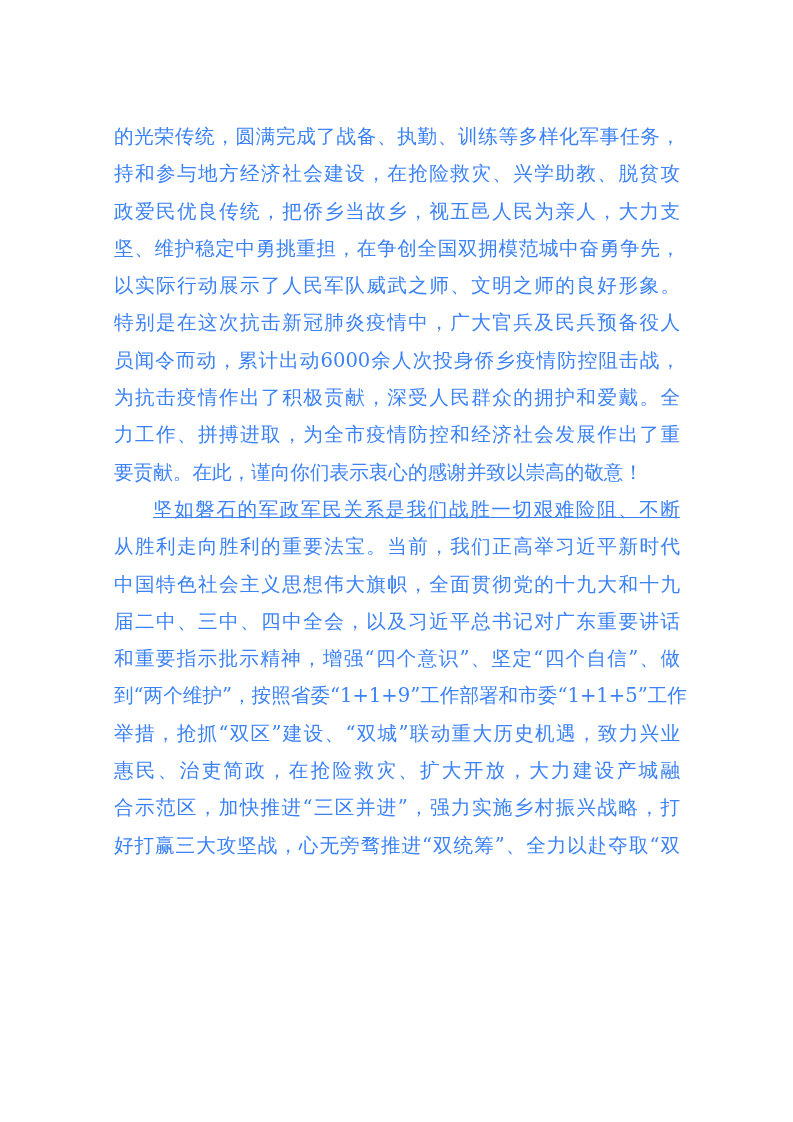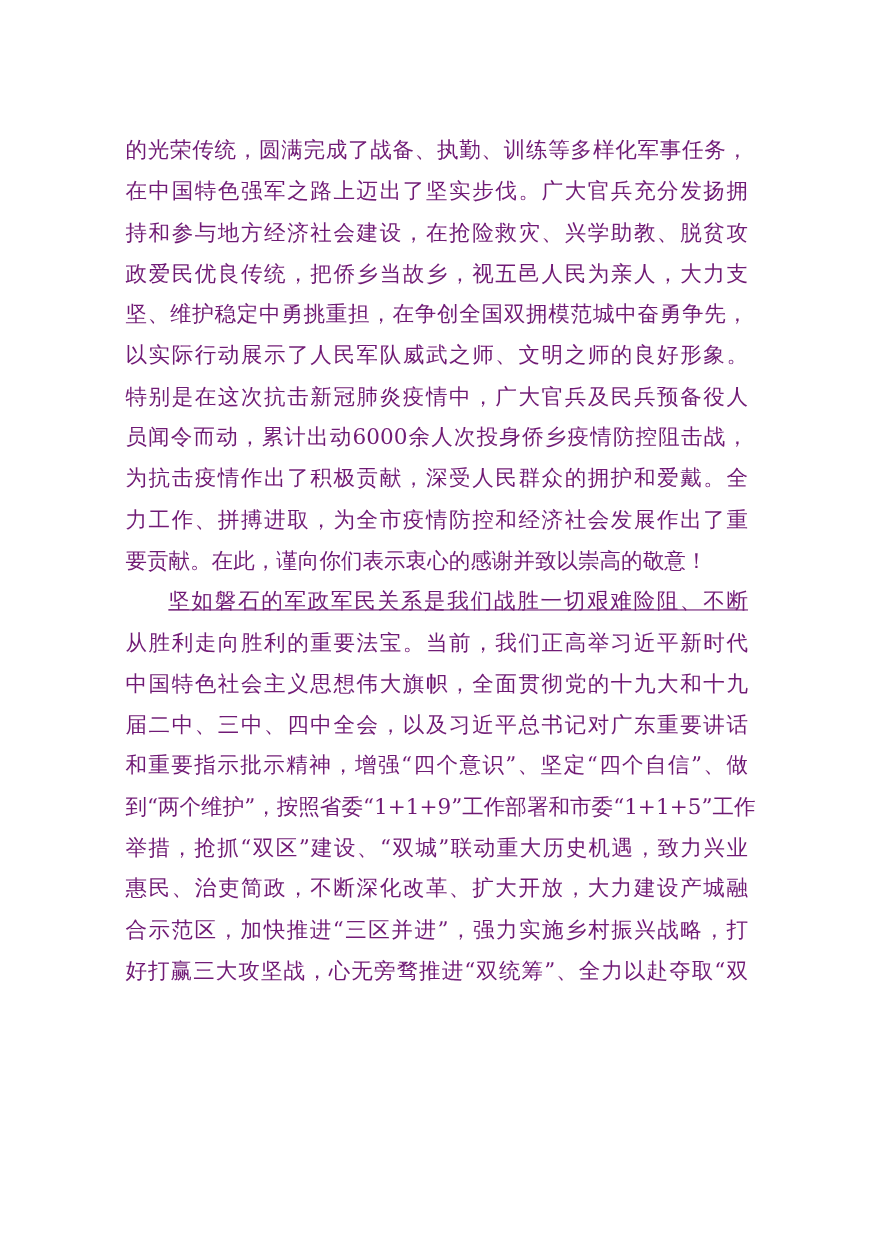--- a/index.html
+++ b/index.html
@@ -3,52 +3,51 @@
 <meta charset="utf-8">
 <style>
   html, body { margin: 0; padding: 0; background: #ffffff; }
   body { width: 793px; height: 1122px; position: relative; overflow: hidden; }
   .page {
     position: absolute;
     left: 114px;
     top: 118px;
     width: 566px;
     font-family: "DejaVu Serif", "Liberation Serif", serif;
-    color: #701a75;
+    color: #3b82f6;
     font-size: 19.6px;
     line-height: 37.3px;
   }
   .line {
     display: block;
     white-space: nowrap;
     text-align: justify;
     text-align-last: justify;
     height: 37.3px;
   }
   .line.last { text-align-last: left; }
   .line.indent { padding-left: 39px; text-decoration: underline; }
 </style>
 </head>
 <body>
 
 <div class="page">
   <span class="line">的光荣传统，圆满完成了战备、执勤、训练等多样化军事任务，</span>
-  <span class="line">在中国特色强军之路上迈出了坚实步伐。广大官兵充分发扬拥</span>
   <span class="line">持和参与地方经济社会建设，在抢险救灾、兴学助教、脱贫攻</span>
   <span class="line">政爱民优良传统，把侨乡当故乡，视五邑人民为亲人，大力支</span>
   <span class="line">坚、维护稳定中勇挑重担，在争创全国双拥模范城中奋勇争先，</span>
   <span class="line">以实际行动展示了人民军队威武之师、文明之师的良好形象。</span>
   <span class="line">特别是在这次抗击新冠肺炎疫情中，广大官兵及民兵预备役人</span>
   <span class="line">员闻令而动，累计出动6000余人次投身侨乡疫情防控阻击战，</span>
   <span class="line">为抗击疫情作出了积极贡献，深受人民群众的拥护和爱戴。全</span>
   <span class="line">力工作、拼搏进取，为全市疫情防控和经济社会发展作出了重</span>
   <span class="line last">要贡献。在此，谨向你们表示衷心的感谢并致以崇高的敬意！</span>
   <span class="line indent">坚如磐石的军政军民关系是我们战胜一切艰难险阻、不断</span>
   <span class="line">从胜利走向胜利的重要法宝。当前，我们正高举习近平新时代</span>
   <span class="line">中国特色社会主义思想伟大旗帜，全面贯彻党的十九大和十九</span>
   <span class="line">届二中、三中、四中全会，以及习近平总书记对广东重要讲话</span>
   <span class="line">和重要指示批示精神，增强“四个意识”、坚定“四个自信”、做</span>
   <span class="line">到“两个维护”，按照省委“1+1+9”工作部署和市委“1+1+5”工作</span>
   <span class="line">举措，抢抓“双区”建设、“双城”联动重大历史机遇，致力兴业</span>
-  <span class="line">惠民、治吏简政，不断深化改革、扩大开放，大力建设产城融</span>
+  <span class="line">惠民、治吏简政，在抢险救灾、扩大开放，大力建设产城融</span>
   <span class="line">合示范区，加快推进“三区并进”，强力实施乡村振兴战略，打</span>
   <span class="line">好打赢三大攻坚战，心无旁骛推进“双统筹”、全力以赴夺取“双</span>
 </div>
 
 </body></html>

